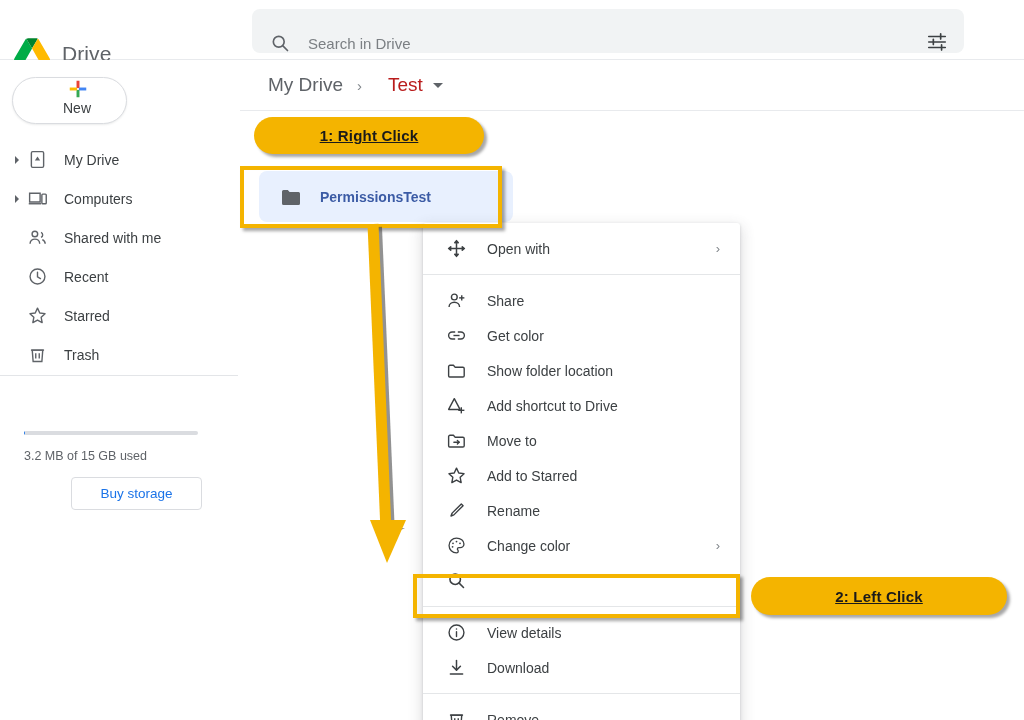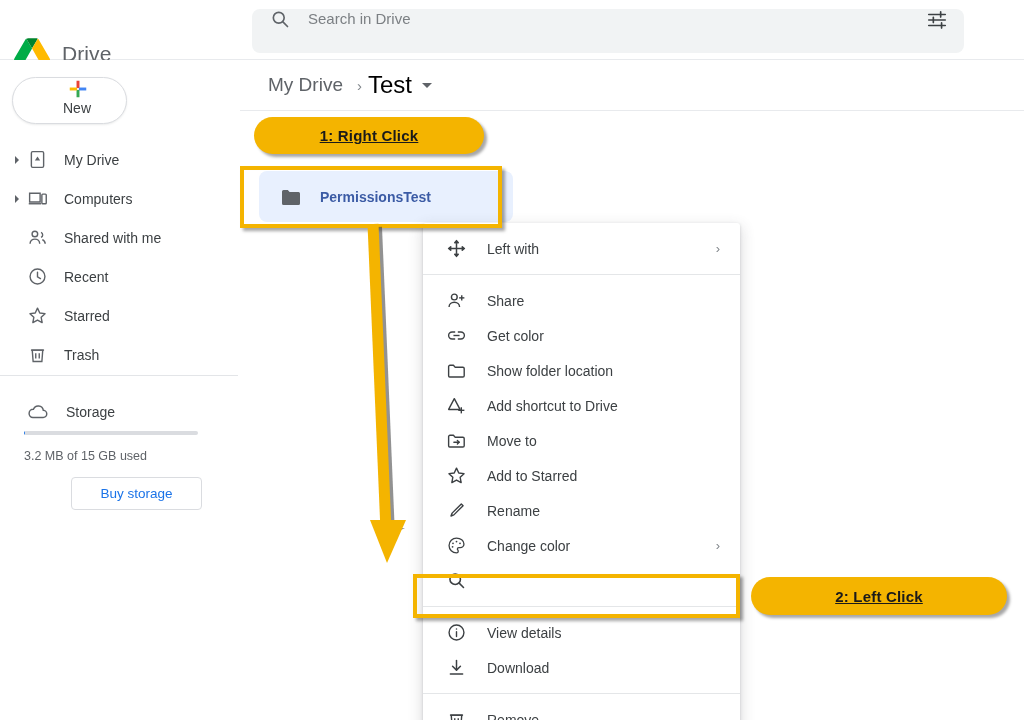--- a/index.html
+++ b/index.html
@@ -41,21 +41,21 @@
     letter-spacing: .1px;
   }
 
   #searchbar {
     position: absolute;
     left: 252px; top: 9px;
     width: 712px; height: 44px;
     background: #f1f3f4;
     border-radius: 8px;
     display: flex;
-    align-items: flex-start;
+    align-items: flex-end;
     box-sizing: border-box;
   }
   #searchbar .s-icon { margin-left: 18px; width:20px; height:20px; color:#5f6368; display:block;}
   #search-input {
     flex: 1;
     border: none;
     outline: none;
     background: transparent;
     margin-left: 16px;
     font-size: 15px;
@@ -183,23 +183,23 @@
     font-size: 19px;
     color: #5f6368;
     cursor: pointer;
   }
   #breadcrumb .sep {
     margin-left: 14px;
     font-size: 15px;
     color: #80868b;
   }
   #breadcrumb .crumb-cur {
-    margin-left: 6px;
-    font-size: 24px;
-    color: #000000;
+    margin-left: 26px;
+    font-size: 19px;
+    color: #b91c1c;
     cursor: pointer;
   }
   #breadcrumb .bc-caret {
     margin-left: 10px;
     width: 0; height: 0;
     border-left: 5px solid transparent;
     border-right: 5px solid transparent;
     border-top: 5px solid #5f6368;
     cursor: pointer;
   }
@@ -412,26 +412,20 @@
           <line x1="4.5" y1="7" x2="19.5" y2="7"></line>
         <line x1="10" y1="10.5" x2="10" y2="16.5"></line>
           <line x1="14" y1="10.5" x2="14" y2="16.5"></line>
       </svg>
       <span class="nlabel">Trash</span>
     </div>
   </div>
 
   <div id="sidebar-divider"></div>
 
-  <div id="storage-row">
-    <svg class="nicon" viewBox="0 0 24 24" fill="none" stroke="currentColor" stroke-width="1.6">
-      <path d="M6.5 18h11a3.9 3.9 0 00.3-7.8A5.6 5.6 0 007 9.1 3.9 3.9 0 006.5 18z"></path>
-    </svg>
-    <span class="nlabel">Storage</span>
-  </div>
 
   <div id="storage-bar">
     <div class="fill"></div>
   </div>
   <div id="storage-text">3.2 MB of 15 GB used</div>
   <button id="buy-storage">Buy storage</button>
 </div>
 
 <div id="main">
   <div id="breadcrumb">
@@ -450,21 +444,21 @@
 </div>
 
 <div id="ctx-menu">
 
   <div class="ctx-item">
     <svg class="ci" viewBox="0 0 24 24" fill="none" stroke="currentColor" stroke-width="1.7" stroke-linecap="round" stroke-linejoin="round">
       <path d="M12 3l2 2.4h-4zM12 21l-2-2.4h4zM3 12l2.4-2v4zM21 12l-2.4 2v-4z" fill="currentColor"></path>
       <line x1="12" y1="6.5" x2="12" y2="17.5"></line>
         <line x1="6.5" y1="12" x2="17.5" y2="12"></line>
     </svg>
-    <span class="clabel">Left with</span>
+    <span class="clabel">Open with</span>
     <span class="submenu-arrow">›</span>
   </div>
 
   <div class="ctx-sep"></div>
 
   <div class="ctx-item">
     <svg class="ci" viewBox="0 0 24 24" fill="none" stroke="currentColor" stroke-width="1.6">
       <circle cx="9.5" cy="8" r="3.3"></circle>
         <path d="M3.5 19.5c0-3.3 2.7-5.5 6-5.5s6 2.2 6 5.5"></path>
       <line x1="18" y1="6" x2="18" y2="12"></line>

